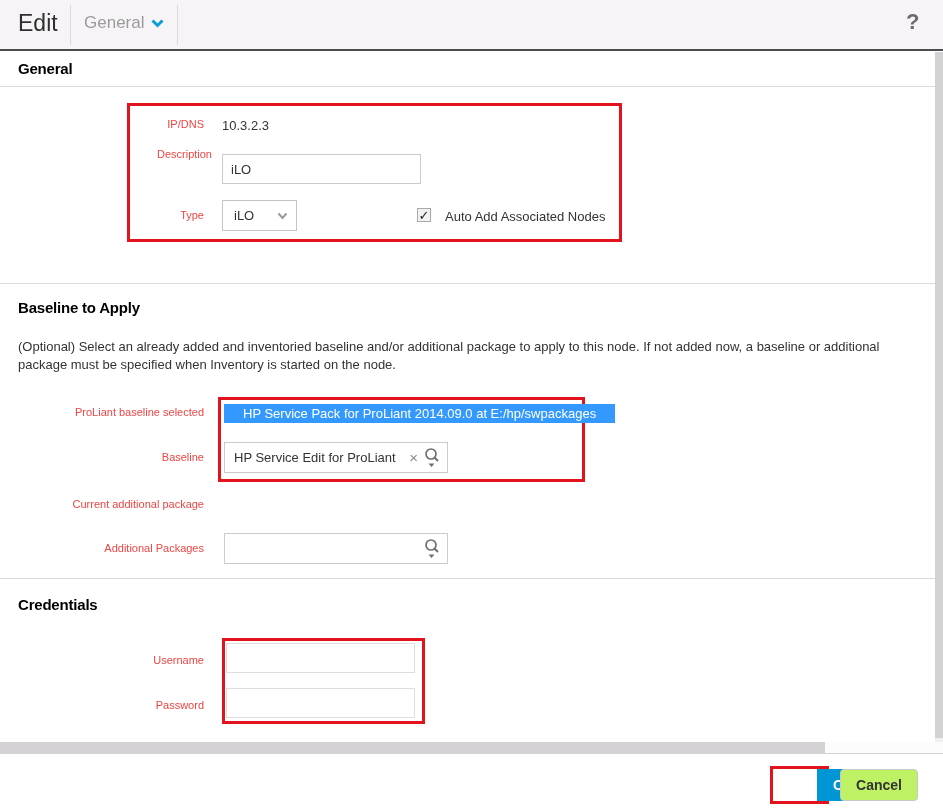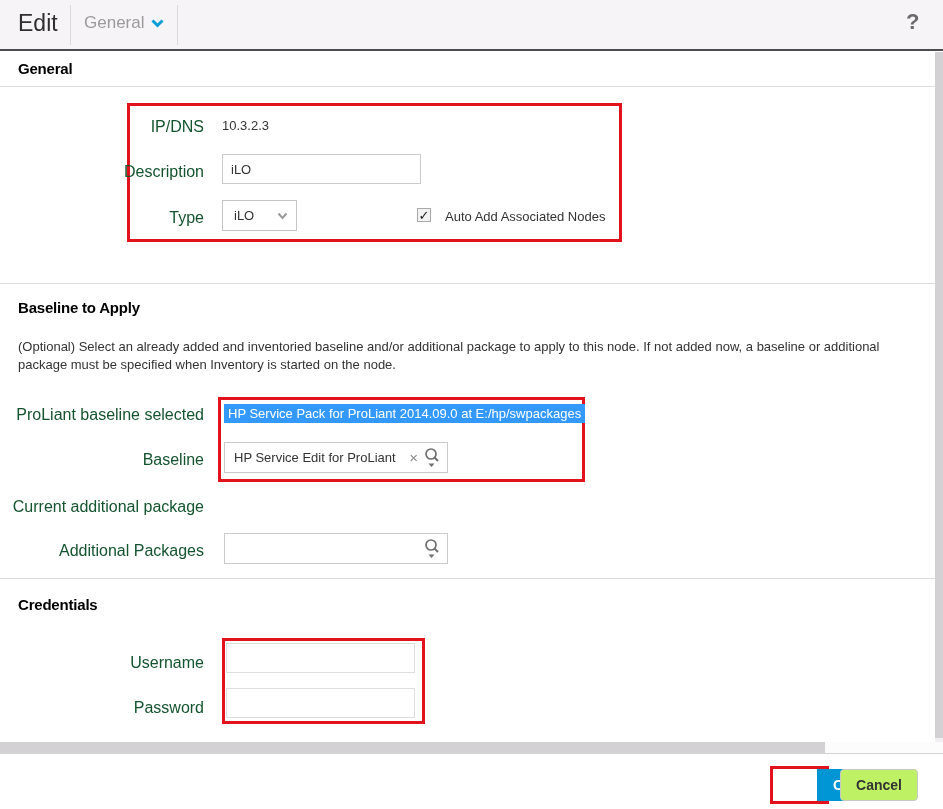--- a/index.html
+++ b/index.html
@@ -15,30 +15,30 @@
   .help{left:906px;top:9px;font-size:22px;font-weight:bold;color:#6b6b6b;cursor:pointer;}
 
   
   .h-section{left:18px;font-size:15px;font-weight:bold;color:#000;letter-spacing:-0.2px;}
   .divider{left:0;width:943px;height:1px;background:#dbdbdb;}
 
   
   .redbox{border:3px solid #e3131e;background:transparent;pointer-events:none;}
 
   
-  .flabel{left:0;width:204px;text-align:right;font-size:16px;color:#14532d;}
+  .flabel{left:0;width:204px;text-align:right;font-size:11px;color:#ef4444;}
   .fvalue{font-size:13px;color:#333;}
   .tinput{border:1px solid #cbcbcb;background:#fff;font-family:"Liberation Sans","DejaVu Sans",sans-serif;
           font-size:13px;color:#333;padding:0 8px;box-sizing:border-box;outline:none;}
   .select{border:1px solid #c4c4c4;background:#fff;display:flex;align-items:center;
           justify-content:space-between;padding:0 8px 0 11px;box-sizing:border-box;font-size:13px;color:#333;cursor:pointer;}
   .checkbox{width:14px;height:14px;border:1px solid #a9a9a9;background:#f2f2f2;box-sizing:border-box;
             display:flex;align-items:center;justify-content:center;font-size:13px;color:#222;line-height:1;cursor:pointer;}
   .note{font-size:13px;color:#333;line-height:18px;}
-  .selection{background:#3399ff;color:#fff;font-size:13px;line-height:19px;height:19px;padding:0 4px;white-space:nowrap;}
+  .selection{background:#3399ff;color:#fff;font-size:13px;line-height:19px;height:19px;padding:0 19px;white-space:nowrap;}
   .input-shell{border:1px solid #cbcbcb;background:#fff;box-sizing:border-box;display:flex;align-items:center;}
   .input-shell .txt{flex:1;font-size:13px;color:#333;padding-left:9px;white-space:nowrap;overflow:hidden;}
   .clear-x{font-size:15px;color:#8a8a8a;padding:0 3px;cursor:pointer;}
   .search-btn{padding:0 6px 0 2px;cursor:pointer;display:flex;align-items:center;}
   .cred-input{border:1px solid #dedede;}
 
   
   .hscroll-track{left:0;top:742px;width:943px;height:11px;background:#fcfcfc;border-bottom:1px solid #d4d4d4;}
   .hscroll-thumb{left:0;top:0;width:825px;height:11px;background:#d3d1d3;}
   .vscroll-track{left:935px;top:52px;width:8px;height:690px;background:#f1eff1;}
@@ -72,21 +72,21 @@
   </div>
 
   <div class="abs h-section" style="top:60px;">General</div>
   <div class="abs divider" style="top:86px;"></div>
 
   <div class="abs redbox" style="left:127px;top:103px;width:489px;height:133px;"></div>
 
   <div class="abs flabel" style="top:118px;">IP/DNS</div>
   <div class="abs fvalue" style="left:222px;top:118px;">10.3.2.3</div>
 
-  <div class="abs flabel" style="top:163px;">Description</div>
+  <div class="abs flabel" style="top:148px;padding-left:8px;">Description</div>
   <input class="abs tinput" style="left: 222px; top: 154px; width: 199px; height: 30px;" value="iLO">
 
   <div class="abs flabel" style="top:209px;">Type</div>
   <div class="abs select" style="left:222px;top:200px;width:75px;height:31px;">
     <span>iLO</span>
     <span>
       <svg width="11" height="8" viewBox="0 0 11 8">
           <polyline points="1.5,1.5 5.5,6 9.5,1.5" fill="none" stroke="#9a9a9a" stroke-width="2"></polyline>
         </svg>
     </span>

